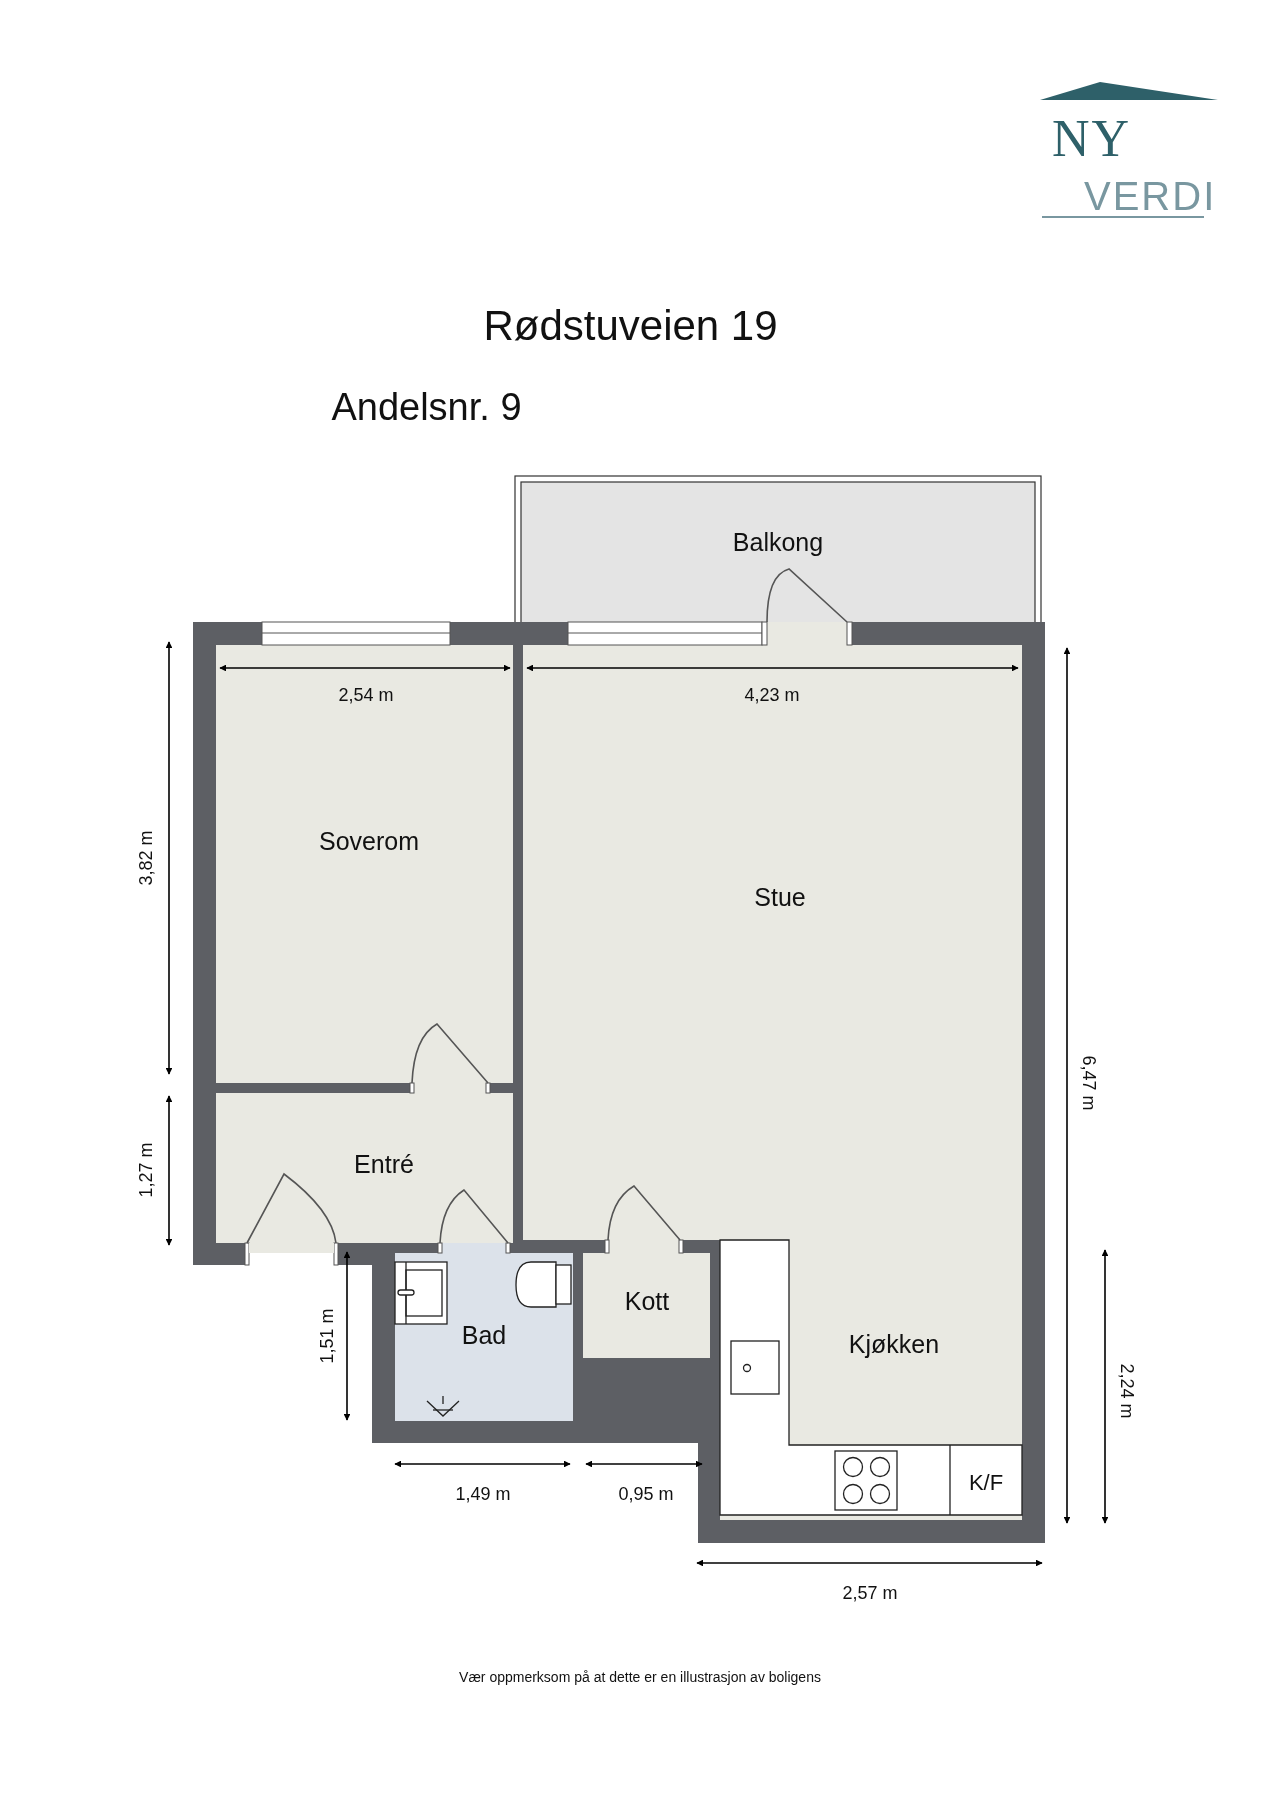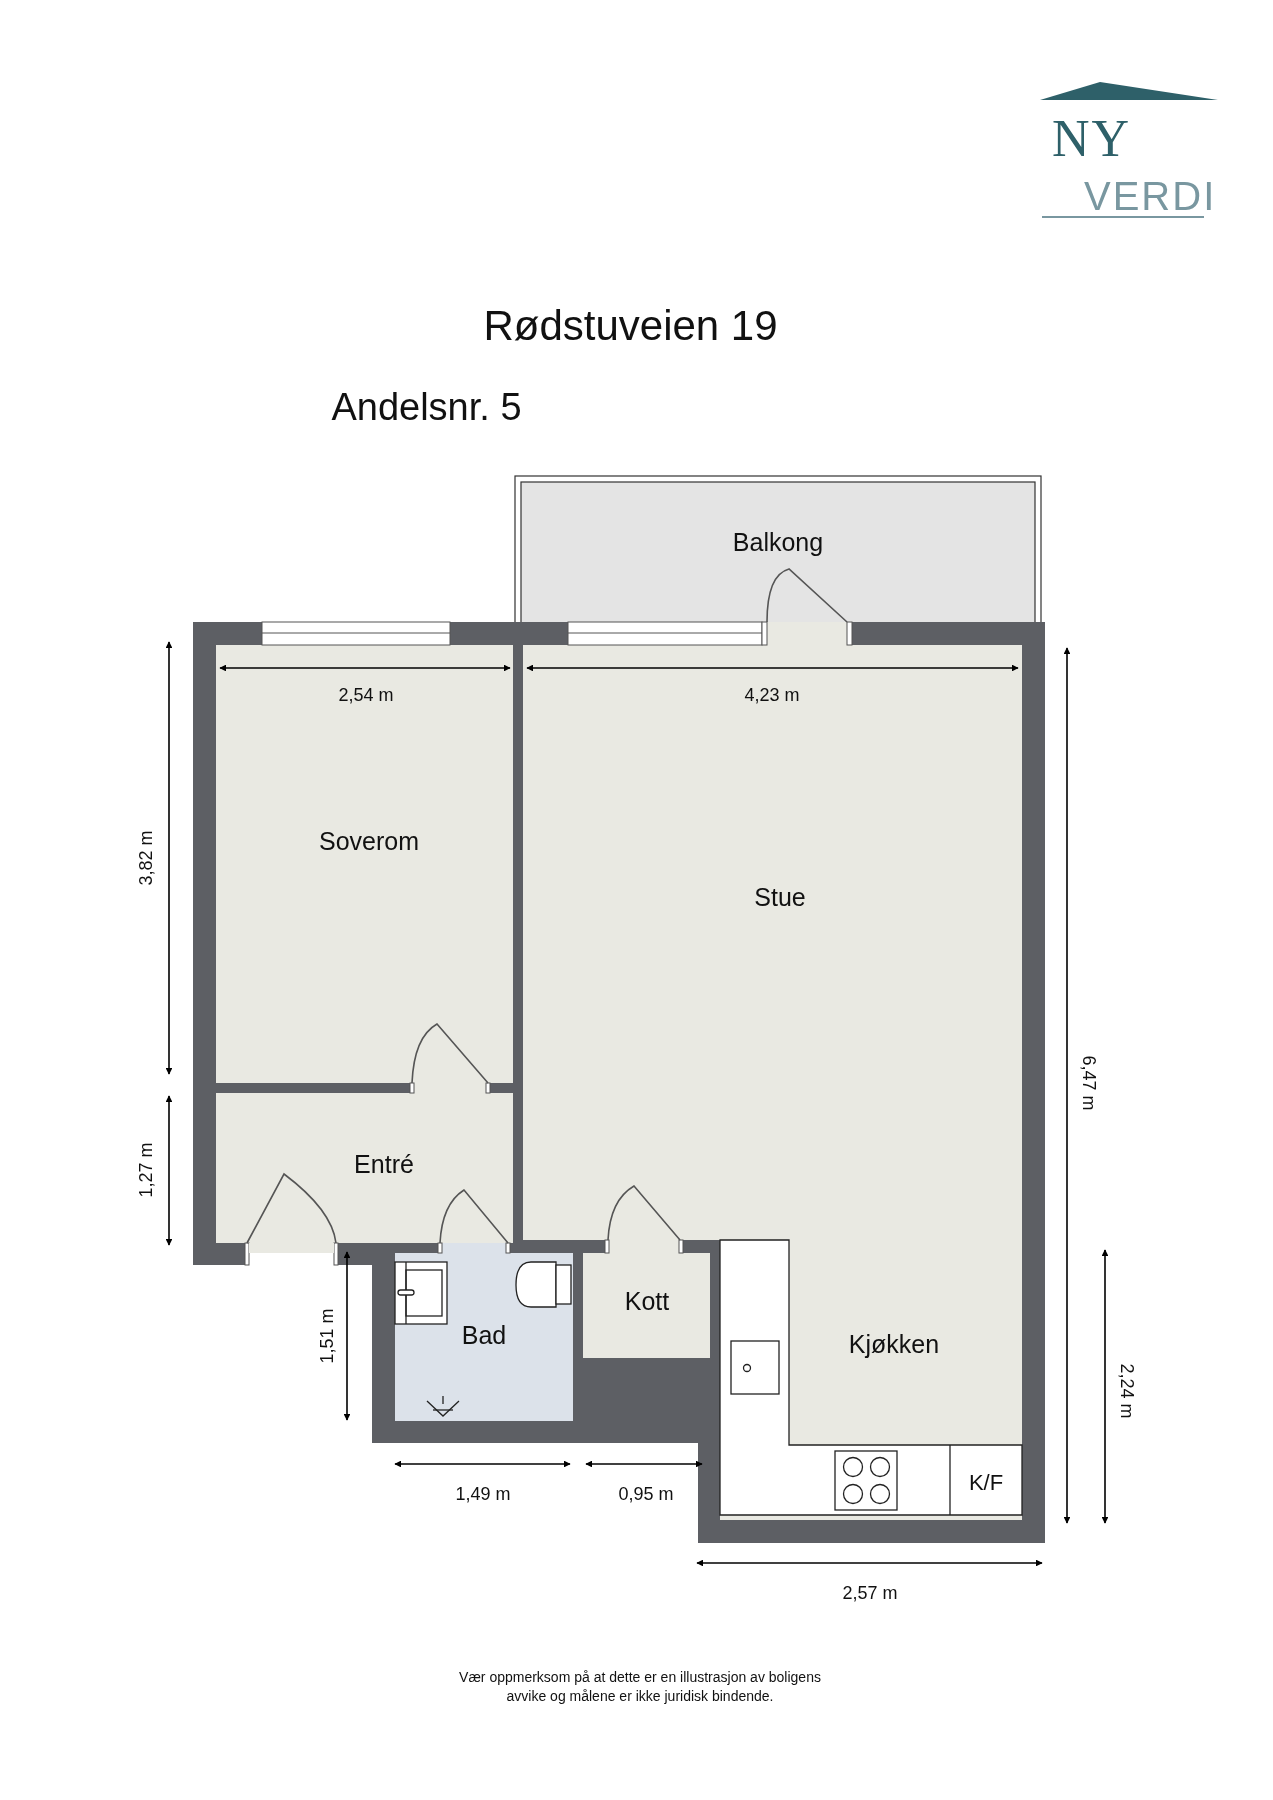--- a/index.html
+++ b/index.html
@@ -27,21 +27,21 @@
 <body>
 
 <div class="logo">
   <div class="roof"></div>
   <div class="ny">NY</div>
   <div class="verdi">VERDI</div>
   <div class="underline"></div>
 </div>
 
 <div class="title main">Rødstuveien 19</div>
-<div class="title sub"><span>Andelsnr. 5</span></div>
+<div class="title sub"><span>Andelsnr. 9</span></div>
 
 <svg class="plan" width="1273" height="1800" viewBox="0 0 1273 1800" xmlns="http://www.w3.org/2000/svg">
   <defs>
     <marker id="arr" viewBox="0 0 10 10" refX="9" refY="5" markerWidth="4.2" markerHeight="4.2" orient="auto-start-reverse">
       <path d="M0,0 L10,5 L0,10 z" fill="#000"></path>
     </marker>
   </defs>
 
   <g>
     <rect x="515" y="476" width="526" height="152" fill="#ffffff" stroke="#333" stroke-width="1.2"></rect>
@@ -175,14 +175,13 @@
     <text x="483" y="1500">1,49 m</text>
     <text x="646" y="1500">0,95 m</text>
     <text x="0" y="0" transform="translate(1083,1083) rotate(90)">6,47 m</text>
     <text x="0" y="0" transform="translate(1121,1391) rotate(90)">2,24 m</text>
     <text x="870" y="1599">2,57 m</text>
   </g>
 </svg>
 
 <div class="disclaimer">
   <div>Vær oppmerksom på at dette er en illustrasjon av boligens</div>
-  <div>avvike og målene er ikke juridisk bindende.</div>
 </div>
 
 </body></html>

